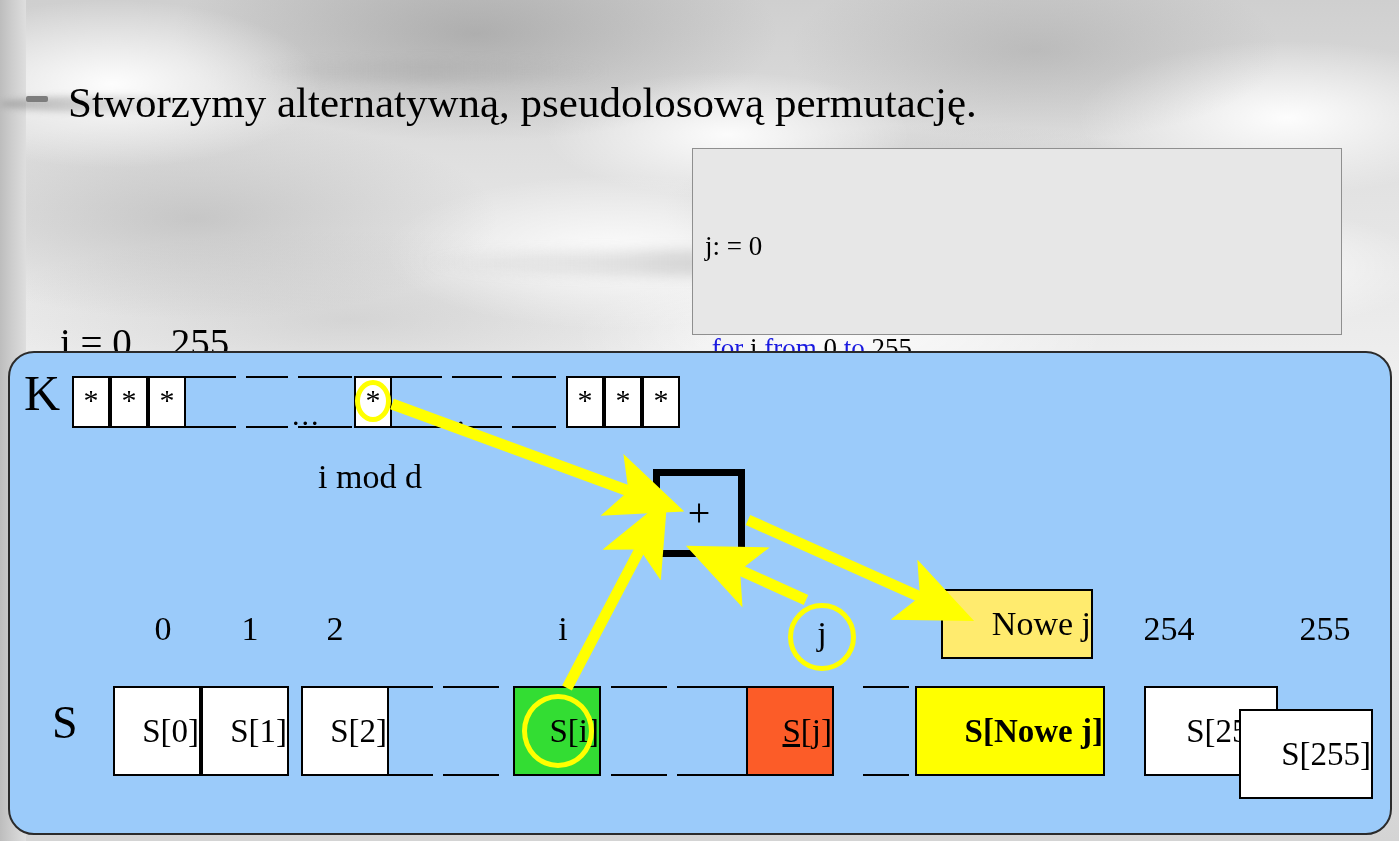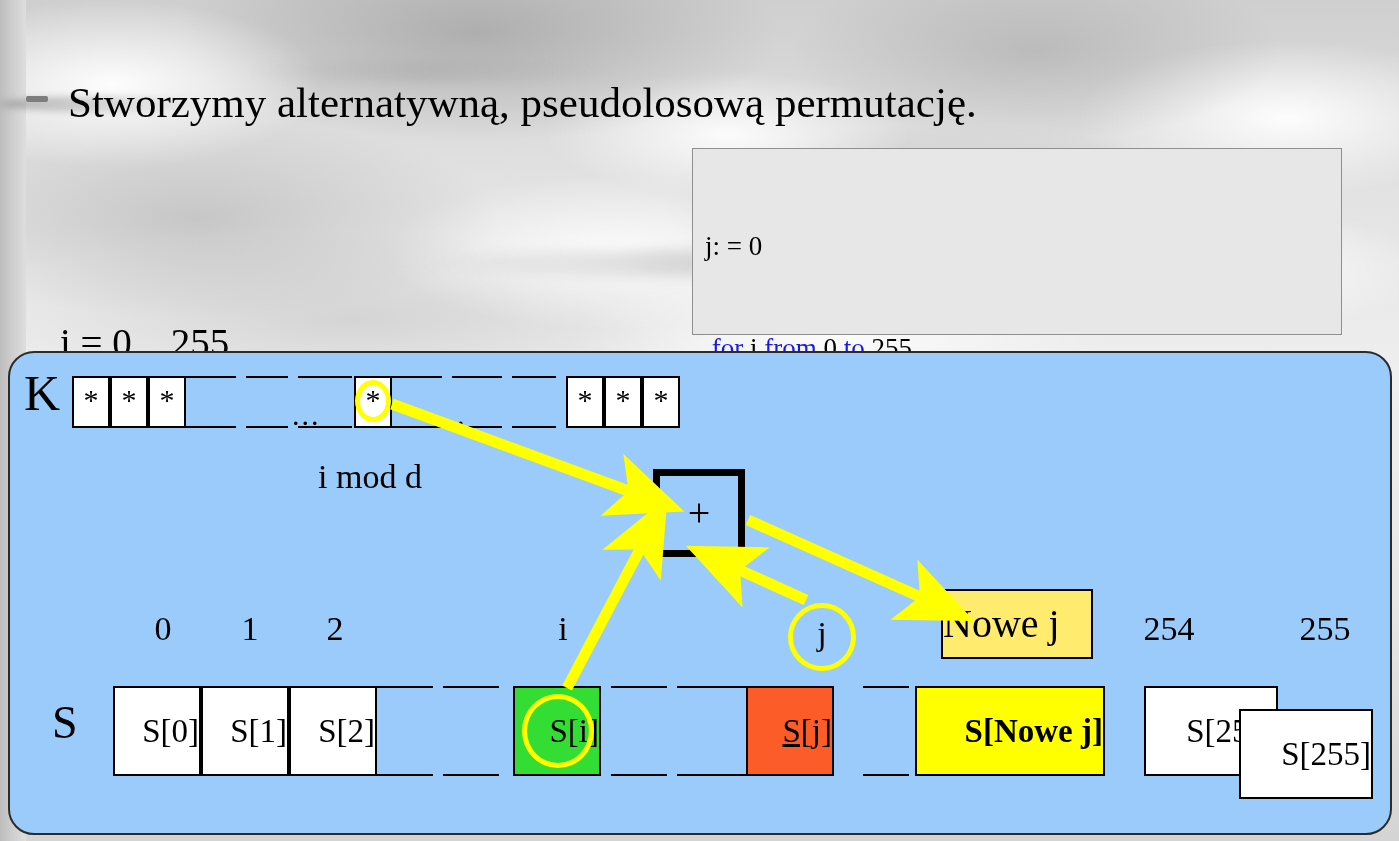--- a/index.html
+++ b/index.html
@@ -240,22 +240,22 @@
   
   #nowej-box {
     position: absolute;
     left: 941px; top: 589px;
     width: 152px; height: 70px;
     background: #ffeb6e;
     border: 2px solid #000;
     box-sizing: border-box;
     display: flex;
     align-items: center;
-    justify-content: flex-start;
-    font-size: 40px;
+    justify-content: flex-end;
+    font-size: 34px;
     line-height: 34px;
     color: #000;
   }
 
   
   #s-letter {
     position: absolute;
     left: 52px; top: 700px;
     font-size: 46px;
     line-height: 46px;
@@ -370,21 +370,21 @@
     </div>
 
   <div id="s-letter">S</div>
 
   <div class="cellbox scell" style="left:113px; width:88px;">
       <span>S[0]</span>
     </div>
   <div class="cellbox scell" style="left:201px; width:88px;">
       <span>S[1]</span>
     </div>
-  <div class="cellbox scell" style="left:289px; width:88px;">
+  <div class="cellbox scell" style="left:301px; width:88px;">
       <span>S[2]</span>
     </div>
 
   <div class="dashseg s-dash" style="left:377px; width:56px;"></div>
   <div class="dashseg s-dash" style="left:443px; width:56px;"></div>
 
   <div class="cellbox scell" style="left:513px; width:88px; background:#33dd33;">
       <span>S[i]</span>
     </div>
   <div id="s-highlight-ring"></div>

